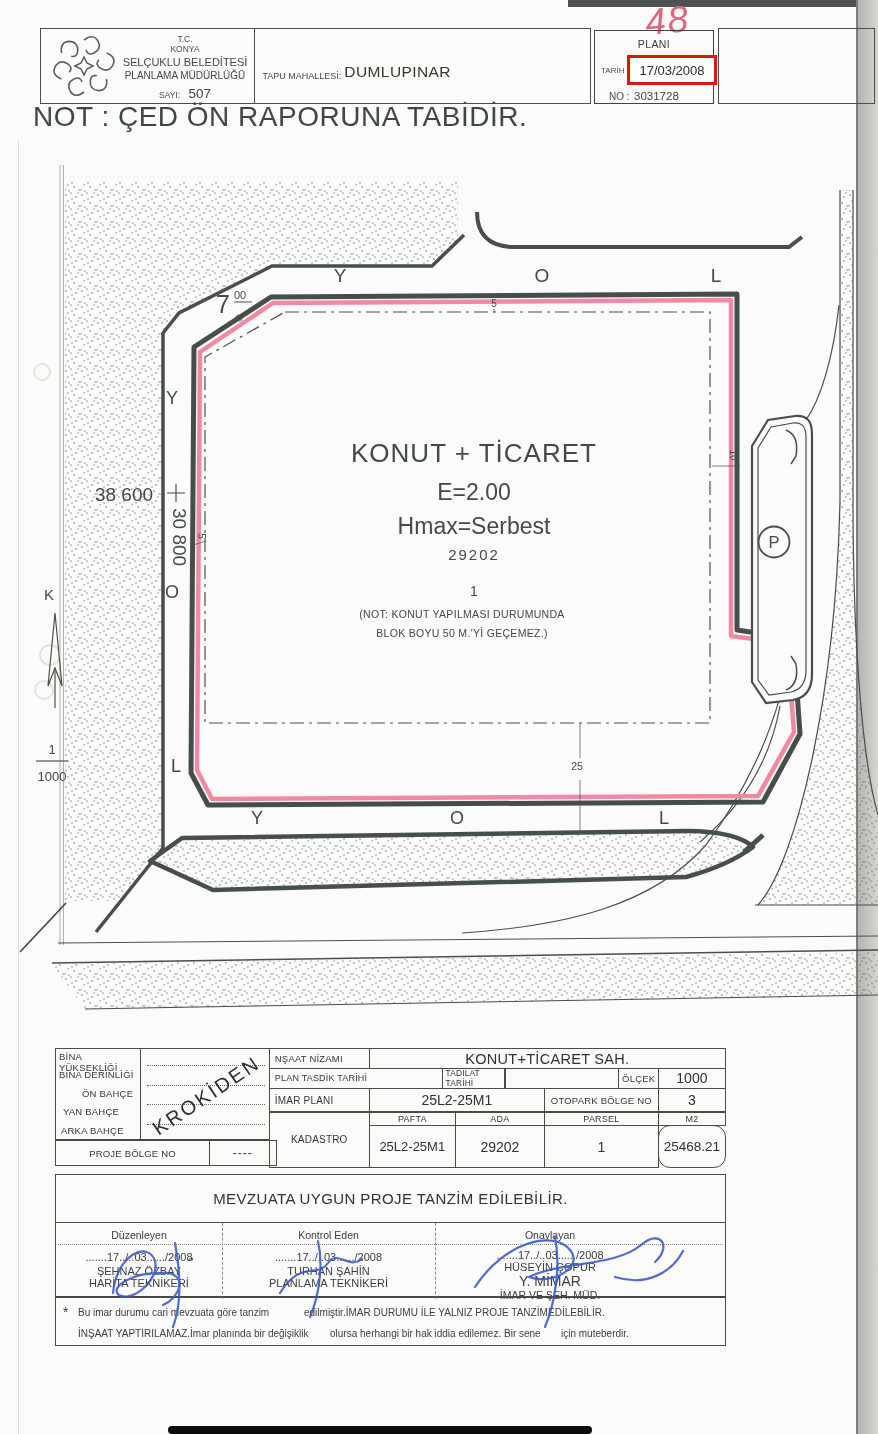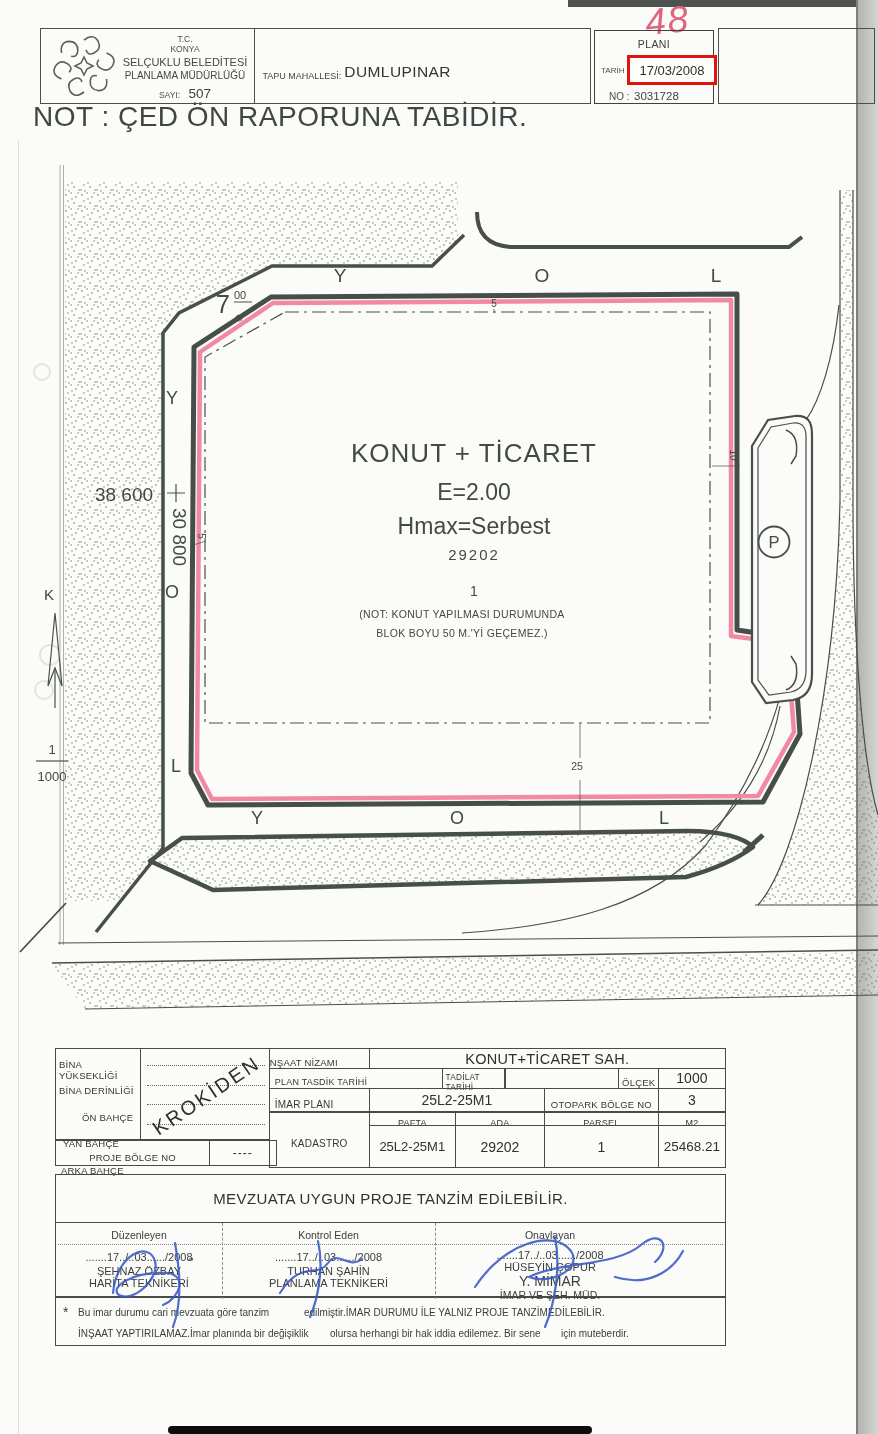--- a/index.html
+++ b/index.html
@@ -5,21 +5,21 @@
   html,body{margin:0;padding:0;}
   body{
     width:878px;height:1434px;position:relative;overflow:hidden;
     background:#fbfbf9;
     font-family:"Liberation Sans", sans-serif;
     color:#3c443f;
   }
   .abs{position:absolute;}
   .box{border:1.5px solid #4b4f4b;box-sizing:border-box;}
   .tcell{box-sizing:border-box;border:1.2px solid #4a4a47;}
-  .lbl{font-size:9.5px;color:#343835;letter-spacing:.2px;margin-top:8px;}
+  .lbl{font-size:9.5px;color:#343835;letter-spacing:.2px;}
   .val{font-size:14px;color:#2e322f;}
   .ctr{display:flex;align-items:center;justify-content:center;}
   .lft{display:flex;align-items:center;justify-content:flex-start;}
   svg text{font-family:"Liberation Sans", sans-serif;fill:#414a45;}
   .dotrow{border-bottom:1.6px dotted #6b6b66;}
   .sigtxt{font-size:10.5px;color:#3a3e3b;text-align:center;}
 </style>
 </head>
 <body>
 
@@ -217,21 +217,21 @@
   <div class="abs" style="left:88px;top:32px;width:140px;font-size:20px;letter-spacing:2.5px;color:#2e2e2c;font-weight:500;transform:rotate(-34deg);">KROKİDEN</div>
 </div>
 
 <div class="abs tcell ctr" style="left:55px;top:1140px;width:155px;height:26px;">
   <span class="lbl">PROJE BÖLGE NO</span>
 </div>
 <div class="abs tcell ctr" style="left:208.8px;top:1140px;width:68px;height:26px;">
   <span class="val" style="letter-spacing:1px;font-size:12px;">----</span>
 </div>
 
-<div class="abs tcell lft" style="left:268.8px;top:1048px;width:101px;height:21px;">
+<div class="abs tcell lft" style="left:268.8px;top:1048px;width:101px;height:21px;padding-left:5px;">
   <span class="lbl">NŞAAT NİZAMI</span>
 </div>
 <div class="abs tcell ctr" style="left:368.6px;top:1048px;width:357.4px;height:21px;">
   <span class="val" style="font-size:14.5px;letter-spacing:.3px;">KONUT+TİCARET SAH.</span>
 </div>
 
 <div class="abs tcell lft" style="left:268.8px;top:1067.8px;width:174px;height:21px;padding-left:5px;">
   <span class="lbl" style="font-size:9px;">PLAN TASDİK TARİHİ</span>
 </div>
 <div class="abs tcell lft" style="left:441.6px;top:1067.8px;width:64px;height:21px;padding-left:3px;">
@@ -275,21 +275,21 @@
 </div>
 <div class="abs tcell ctr" style="left:368.6px;top:1125.2px;width:87.4px;height:42.8px;">
   <span class="val" style="font-size:13px;">25L2-25M1</span>
 </div>
 <div class="abs tcell ctr" style="left:454.8px;top:1125.2px;width:90.2px;height:42.8px;">
   <span class="val">29202</span>
 </div>
 <div class="abs tcell ctr" style="left:543.8px;top:1125.2px;width:115.2px;height:42.8px;">
   <span class="val">1</span>
 </div>
-<div class="abs tcell ctr" style="left:657.8px;top:1125.2px;width:68.2px;height:42.8px;">
+<div class="abs tcell ctr" style="left:657.8px;top:1125.2px;width:68.2px;height:42.8px;border-radius:12px;">
   <span class="val" style="font-size:13.5px;">25468.21</span>
 </div>
 
 <div class="abs tcell ctr" style="left:55px;top:1174px;width:671px;height:49px;">
   <span style="font-size:15px;color:#2f332f;letter-spacing:.4px;">MEVZUATA UYGUN PROJE TANZİM EDİLEBİLİR.</span>
 </div>
 
 <div class="abs tcell" style="left:55px;top:1221.8px;width:671px;height:76px;">
   <div class="abs" style="left:166px;top:0;width:0;height:76px;border-left:1.5px dashed #8a8a86;"></div>
   <div class="abs" style="left:379px;top:0;width:0;height:76px;border-left:1.5px dashed #8a8a86;"></div>

